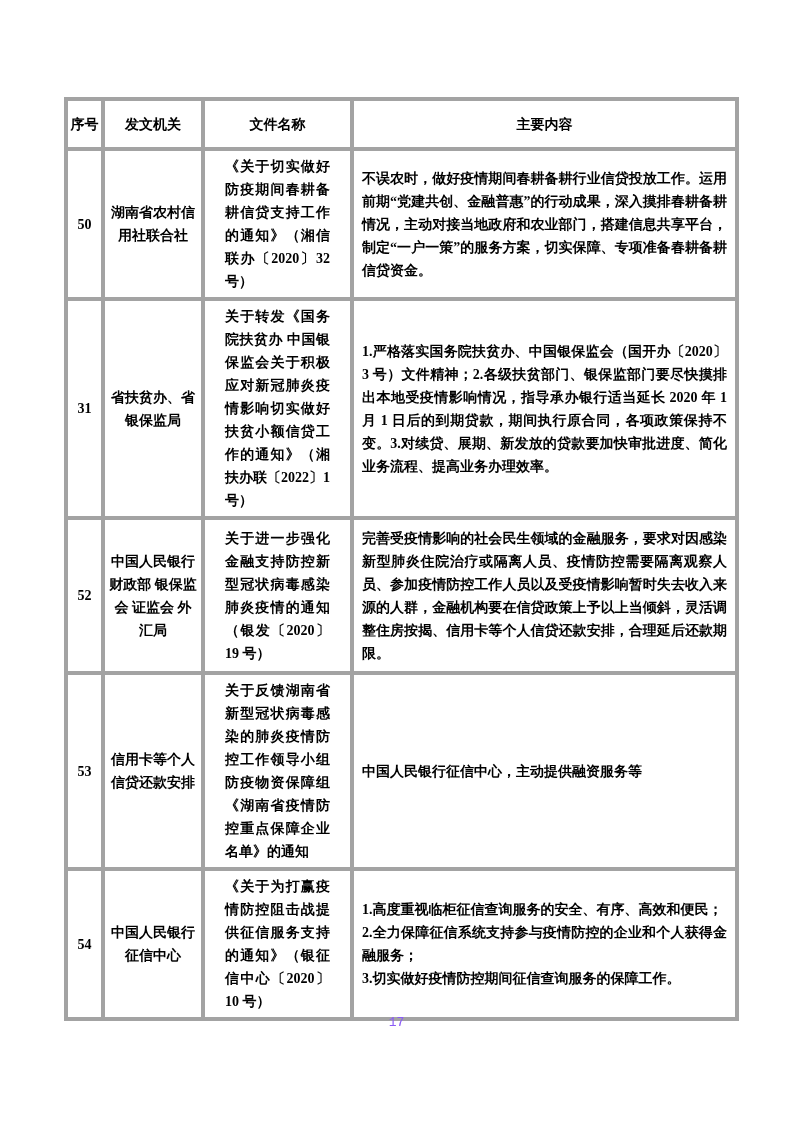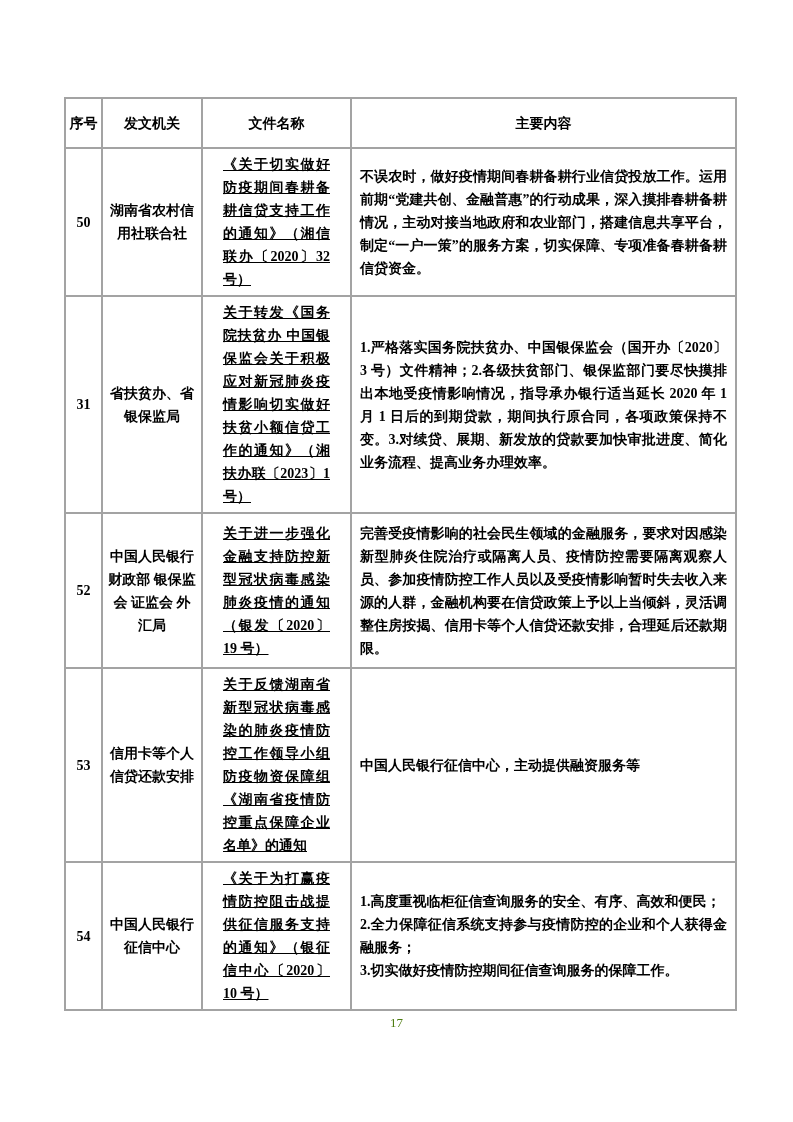--- a/index.html
+++ b/index.html
@@ -17,21 +17,21 @@
     position: absolute;
     left: 64px;
     top: 97px;
     width: 671px;
     border-collapse: collapse;
     table-layout: fixed;
     border: 2px solid #000;
   }
   table.doc-table th,
   table.doc-table td {
-    border: 2px solid #a3a3a3;
+    border: 4px solid #a3a3a3;
     vertical-align: middle;
     font-size: 14px;
     line-height: 23px;
     font-weight: bold;
     overflow: hidden;
   }
   col.c-no { width: 37px; }
   col.c-agency { width: 100px; }
   col.c-doc { width: 149px; }
   col.c-content { width: 385px; }
@@ -48,43 +48,42 @@
   }
   td.cell-agency {
     text-align: center;
     padding: 2px 4px;
     line-height: 24px;
   }
   td.cell-doc {
     text-align: justify;
     padding: 4px 20px;
     line-height: 24px;
-    text-decoration: underline;
   }
   td.cell-content {
     text-align: justify;
     padding: 6px 8px;
     line-height: 23px;
     white-space: pre-line;
   }
   tr.r-header  { height: 50px; }
   tr.r-0 { height: 135px; }
   tr.r-1 { height: 163px; }
   tr.r-2 { height: 155px; }
   tr.r-3 { height: 165px; }
   tr.r-4 { height: 132px; }
   .page-number {
     position: absolute;
     top: 1015px;
     left: 0;
     width: 100%;
     text-align: center;
     font-size: 13px;
-    color: #4d7c0f;
-    font-family: Liberation Serif, serif;
+    color: #8b5cf6;
+    font-family: Liberation Mono, monospace;
   }
 </style>
 </head>
 <body>
 
 <div class="page">
 
   <table class="doc-table">
     <colgroup>
       <col class="c-no">
@@ -103,21 +102,21 @@
       <tr class="r-0">
         <td class="cell-no">50</td>
         <td class="cell-agency">湖南省农村信用社联合社</td>
         <td class="cell-doc">《关于切实做好防疫期间春耕备耕信贷支持工作的通知》（湘信联办〔2020〕32 号）</td>
         <td class="cell-content">不误农时，做好疫情期间春耕备耕行业信贷投放工作。运用前期“党建共创、金融普惠”的行动成果，深入摸排春耕备耕情况，主动对接当地政府和农业部门，搭建信息共享平台，制定“一户一策”的服务方案，切实保障、专项准备春耕备耕信贷资金。</td>
       </tr>
 
       <tr class="r-1">
         <td class="cell-no">31</td>
         <td class="cell-agency">省扶贫办、省银保监局</td>
-        <td class="cell-doc">关于转发《国务院扶贫办 中国银保监会关于积极应对新冠肺炎疫情影响切实做好扶贫小额信贷工作的通知》（湘扶办联〔2023〕1 号）</td>
+        <td class="cell-doc">关于转发《国务院扶贫办 中国银保监会关于积极应对新冠肺炎疫情影响切实做好扶贫小额信贷工作的通知》（湘扶办联〔2022〕1 号）</td>
         <td class="cell-content">1.严格落实国务院扶贫办、中国银保监会（国开办〔2020〕3 号）文件精神；2.各级扶贫部门、银保监部门要尽快摸排出本地受疫情影响情况，指导承办银行适当延长 2020 年 1 月 1 日后的到期贷款，期间执行原合同，各项政策保持不变。3.对续贷、展期、新发放的贷款要加快审批进度、简化业务流程、提高业务办理效率。</td>
       </tr>
 
       <tr class="r-2">
         <td class="cell-no">52</td>
         <td class="cell-agency">中国人民银行 财政部 银保监会 证监会 外汇局</td>
         <td class="cell-doc">关于进一步强化金融支持防控新型冠状病毒感染肺炎疫情的通知（银发〔2020〕19 号）</td>
         <td class="cell-content">完善受疫情影响的社会民生领域的金融服务，要求对因感染新型肺炎住院治疗或隔离人员、疫情防控需要隔离观察人员、参加疫情防控工作人员以及受疫情影响暂时失去收入来源的人群，金融机构要在信贷政策上予以上当倾斜，灵活调整住房按揭、信用卡等个人信贷还款安排，合理延后还款期限。</td>
       </tr>
 

